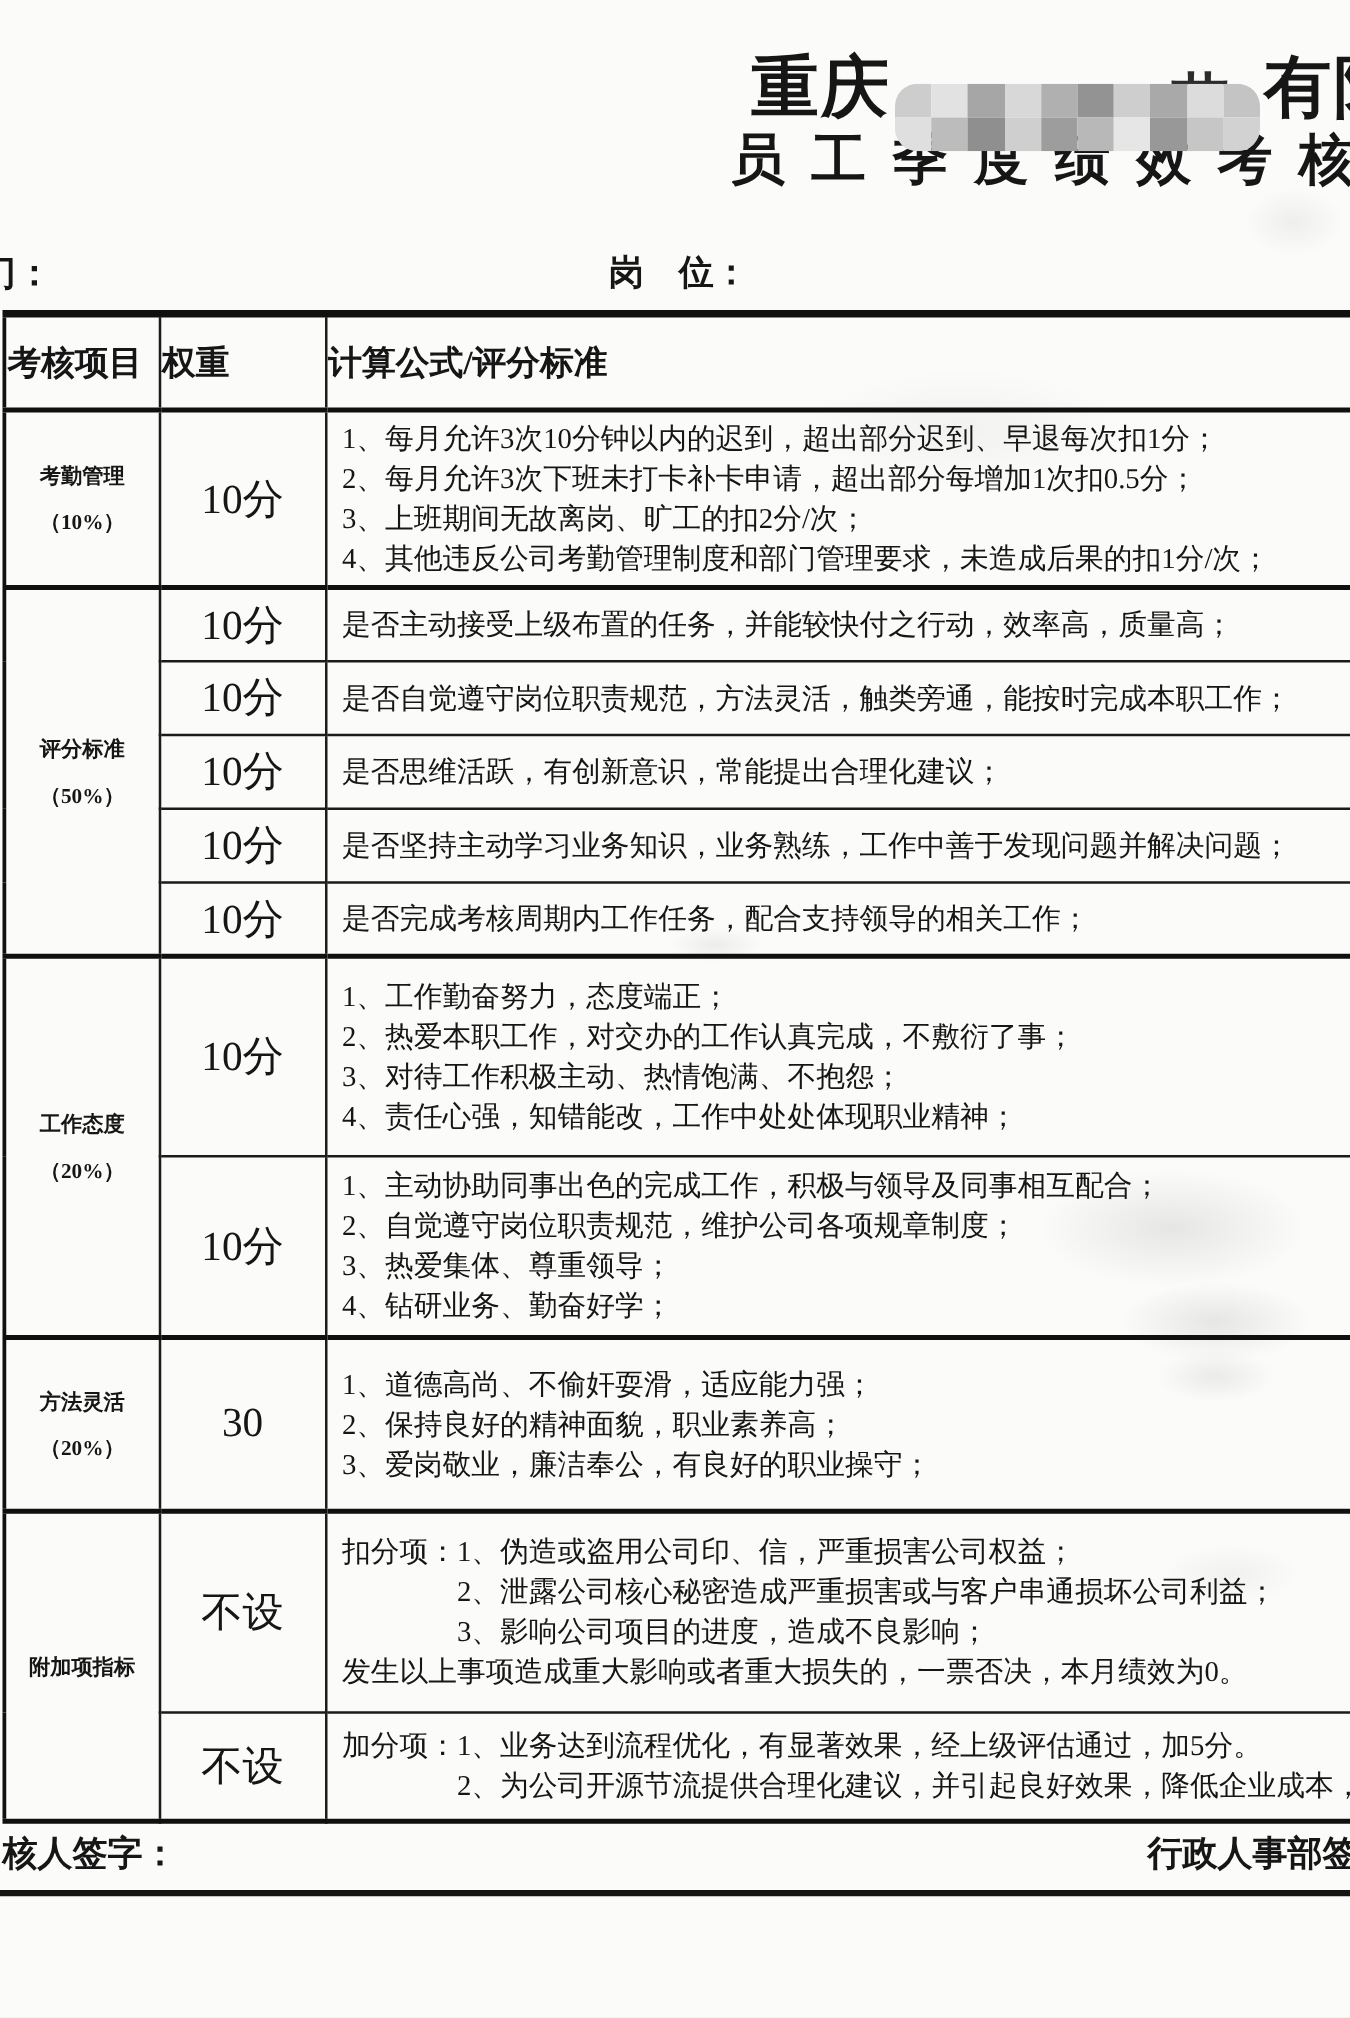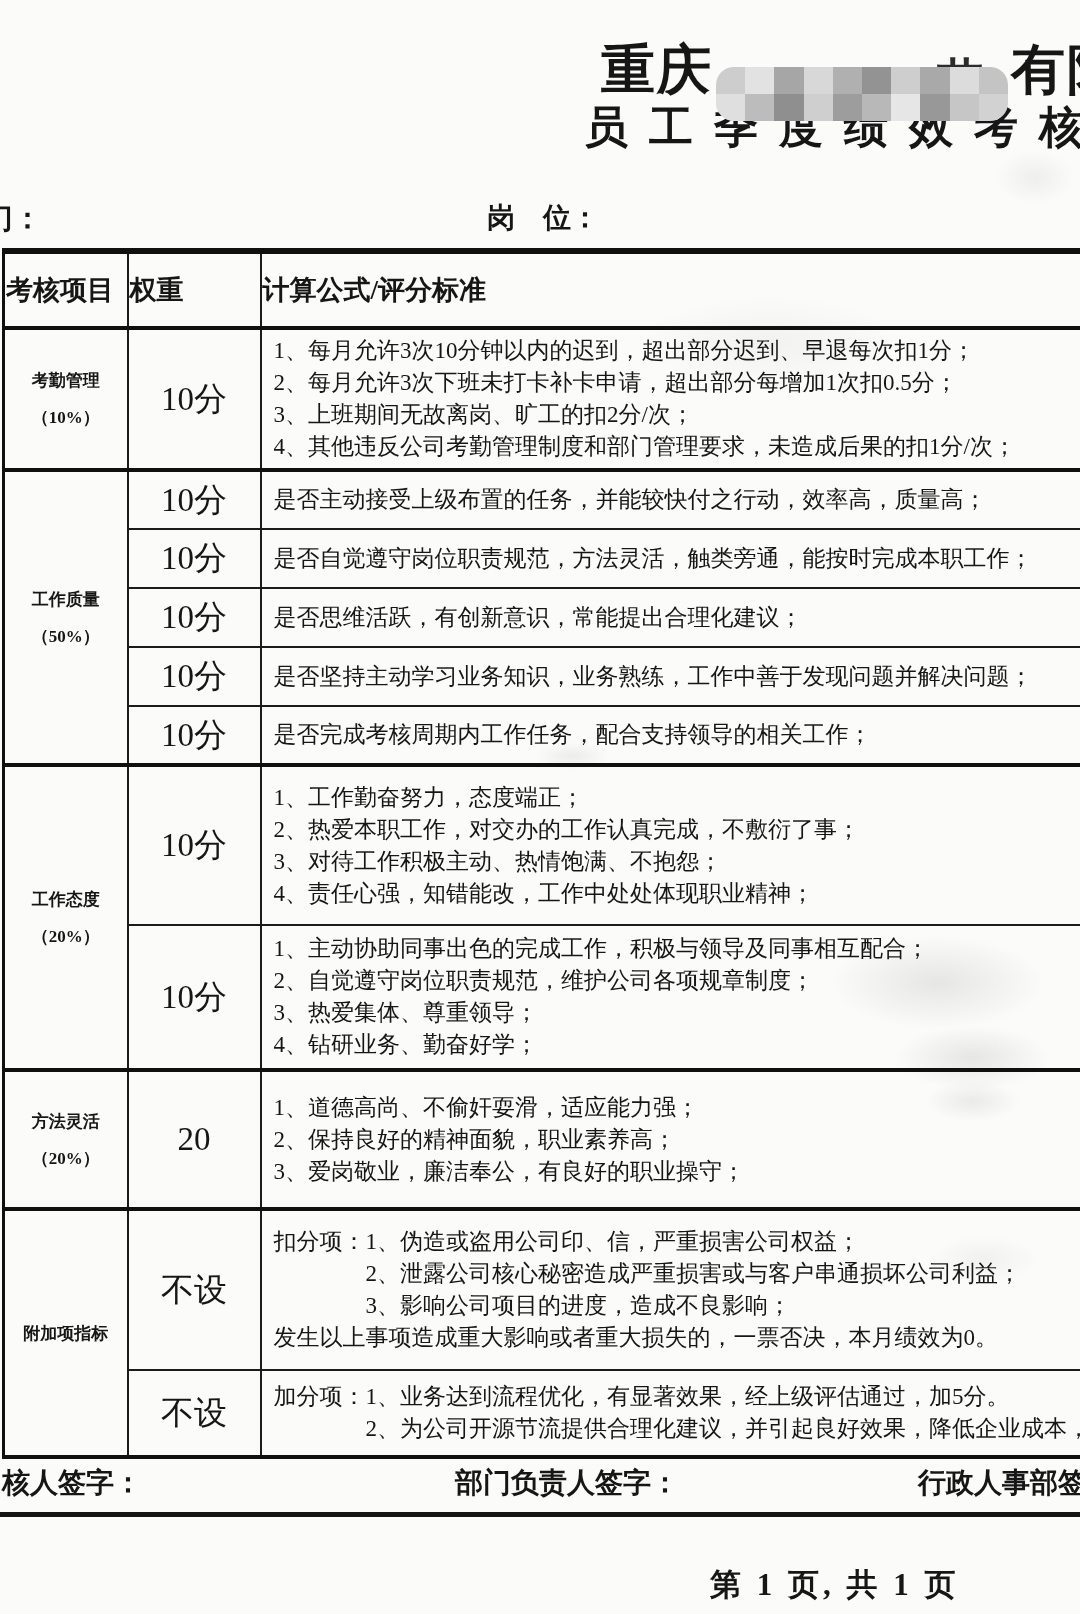--- a/index.html
+++ b/index.html
@@ -151,21 +151,21 @@
           <td class="weight-cell">10分</td>
           <td class="criteria-cell">
             <div class="criteria-line">1、每月允许3次10分钟以内的迟到，超出部分迟到、早退每次扣1分；</div>
             <div class="criteria-line">2、每月允许3次下班未打卡补卡申请，超出部分每增加1次扣0.5分；</div>
             <div class="criteria-line">3、上班期间无故离岗、旷工的扣2分/次；</div>
             <div class="criteria-line">4、其他违反公司考勤管理制度和部门管理要求，未造成后果的扣1分/次；</div>
           </td>
         </tr>
         <tr class="section-start" style="height: 59px;">
           <td class="item-cell" rowspan="5">
-            <div>工作质量</div>
+            <div>评分标准</div>
             <div>（50%）</div>
           </td>
           <td class="weight-cell">10分</td>
           <td class="criteria-cell">
             <div class="criteria-line">是否主动接受上级布置的任务，并能较快付之行动，效率高，质量高；</div>
           </td>
         </tr>
         <tr style="height: 59px;">
           <td class="weight-cell">10分</td>
           <td class="criteria-cell">
@@ -210,21 +210,21 @@
             <div class="criteria-line">2、自觉遵守岗位职责规范，维护公司各项规章制度；</div>
             <div class="criteria-line">3、热爱集体、尊重领导；</div>
             <div class="criteria-line">4、钻研业务、勤奋好学；</div>
           </td>
         </tr>
         <tr class="section-start" style="height: 139px;">
           <td class="item-cell" rowspan="1">
             <div>方法灵活</div>
             <div>（20%）</div>
           </td>
-          <td class="weight-cell">20</td>
+          <td class="weight-cell">30</td>
           <td class="criteria-cell">
             <div class="criteria-line">1、道德高尚、不偷奸耍滑，适应能力强；</div>
             <div class="criteria-line">2、保持良好的精神面貌，职业素养高；</div>
             <div class="criteria-line">3、爱岗敬业，廉洁奉公，有良好的职业操守；</div>
           </td>
         </tr>
         <tr class="section-start" style="height: 161px;">
           <td class="item-cell" rowspan="2">
             <div>附加项指标</div>
           </td>
@@ -240,19 +240,17 @@
           <td class="weight-cell">不设</td>
           <td class="criteria-cell">
             <div class="criteria-line">加分项：1、业务达到流程优化，有显著效果，经上级评估通过，加5分。</div>
             <div class="criteria-line">　　　　2、为公司开源节流提供合理化建议，并引起良好效果，降低企业成本，</div>
           </td>
         </tr>
       </tbody>
   </table>
 
   <div class="sig sig-reviewer">核人签字：</div>
-  <div class="sig sig-dept">部门负责人签字：</div>
   <div class="sig sig-hr">行政人事部签</div>
 
   <div class="bottom-divider"></div>
 
-  <div class="page-indicator">第 1 页, 共 1 页</div>
 </div>
 
 </body></html>

